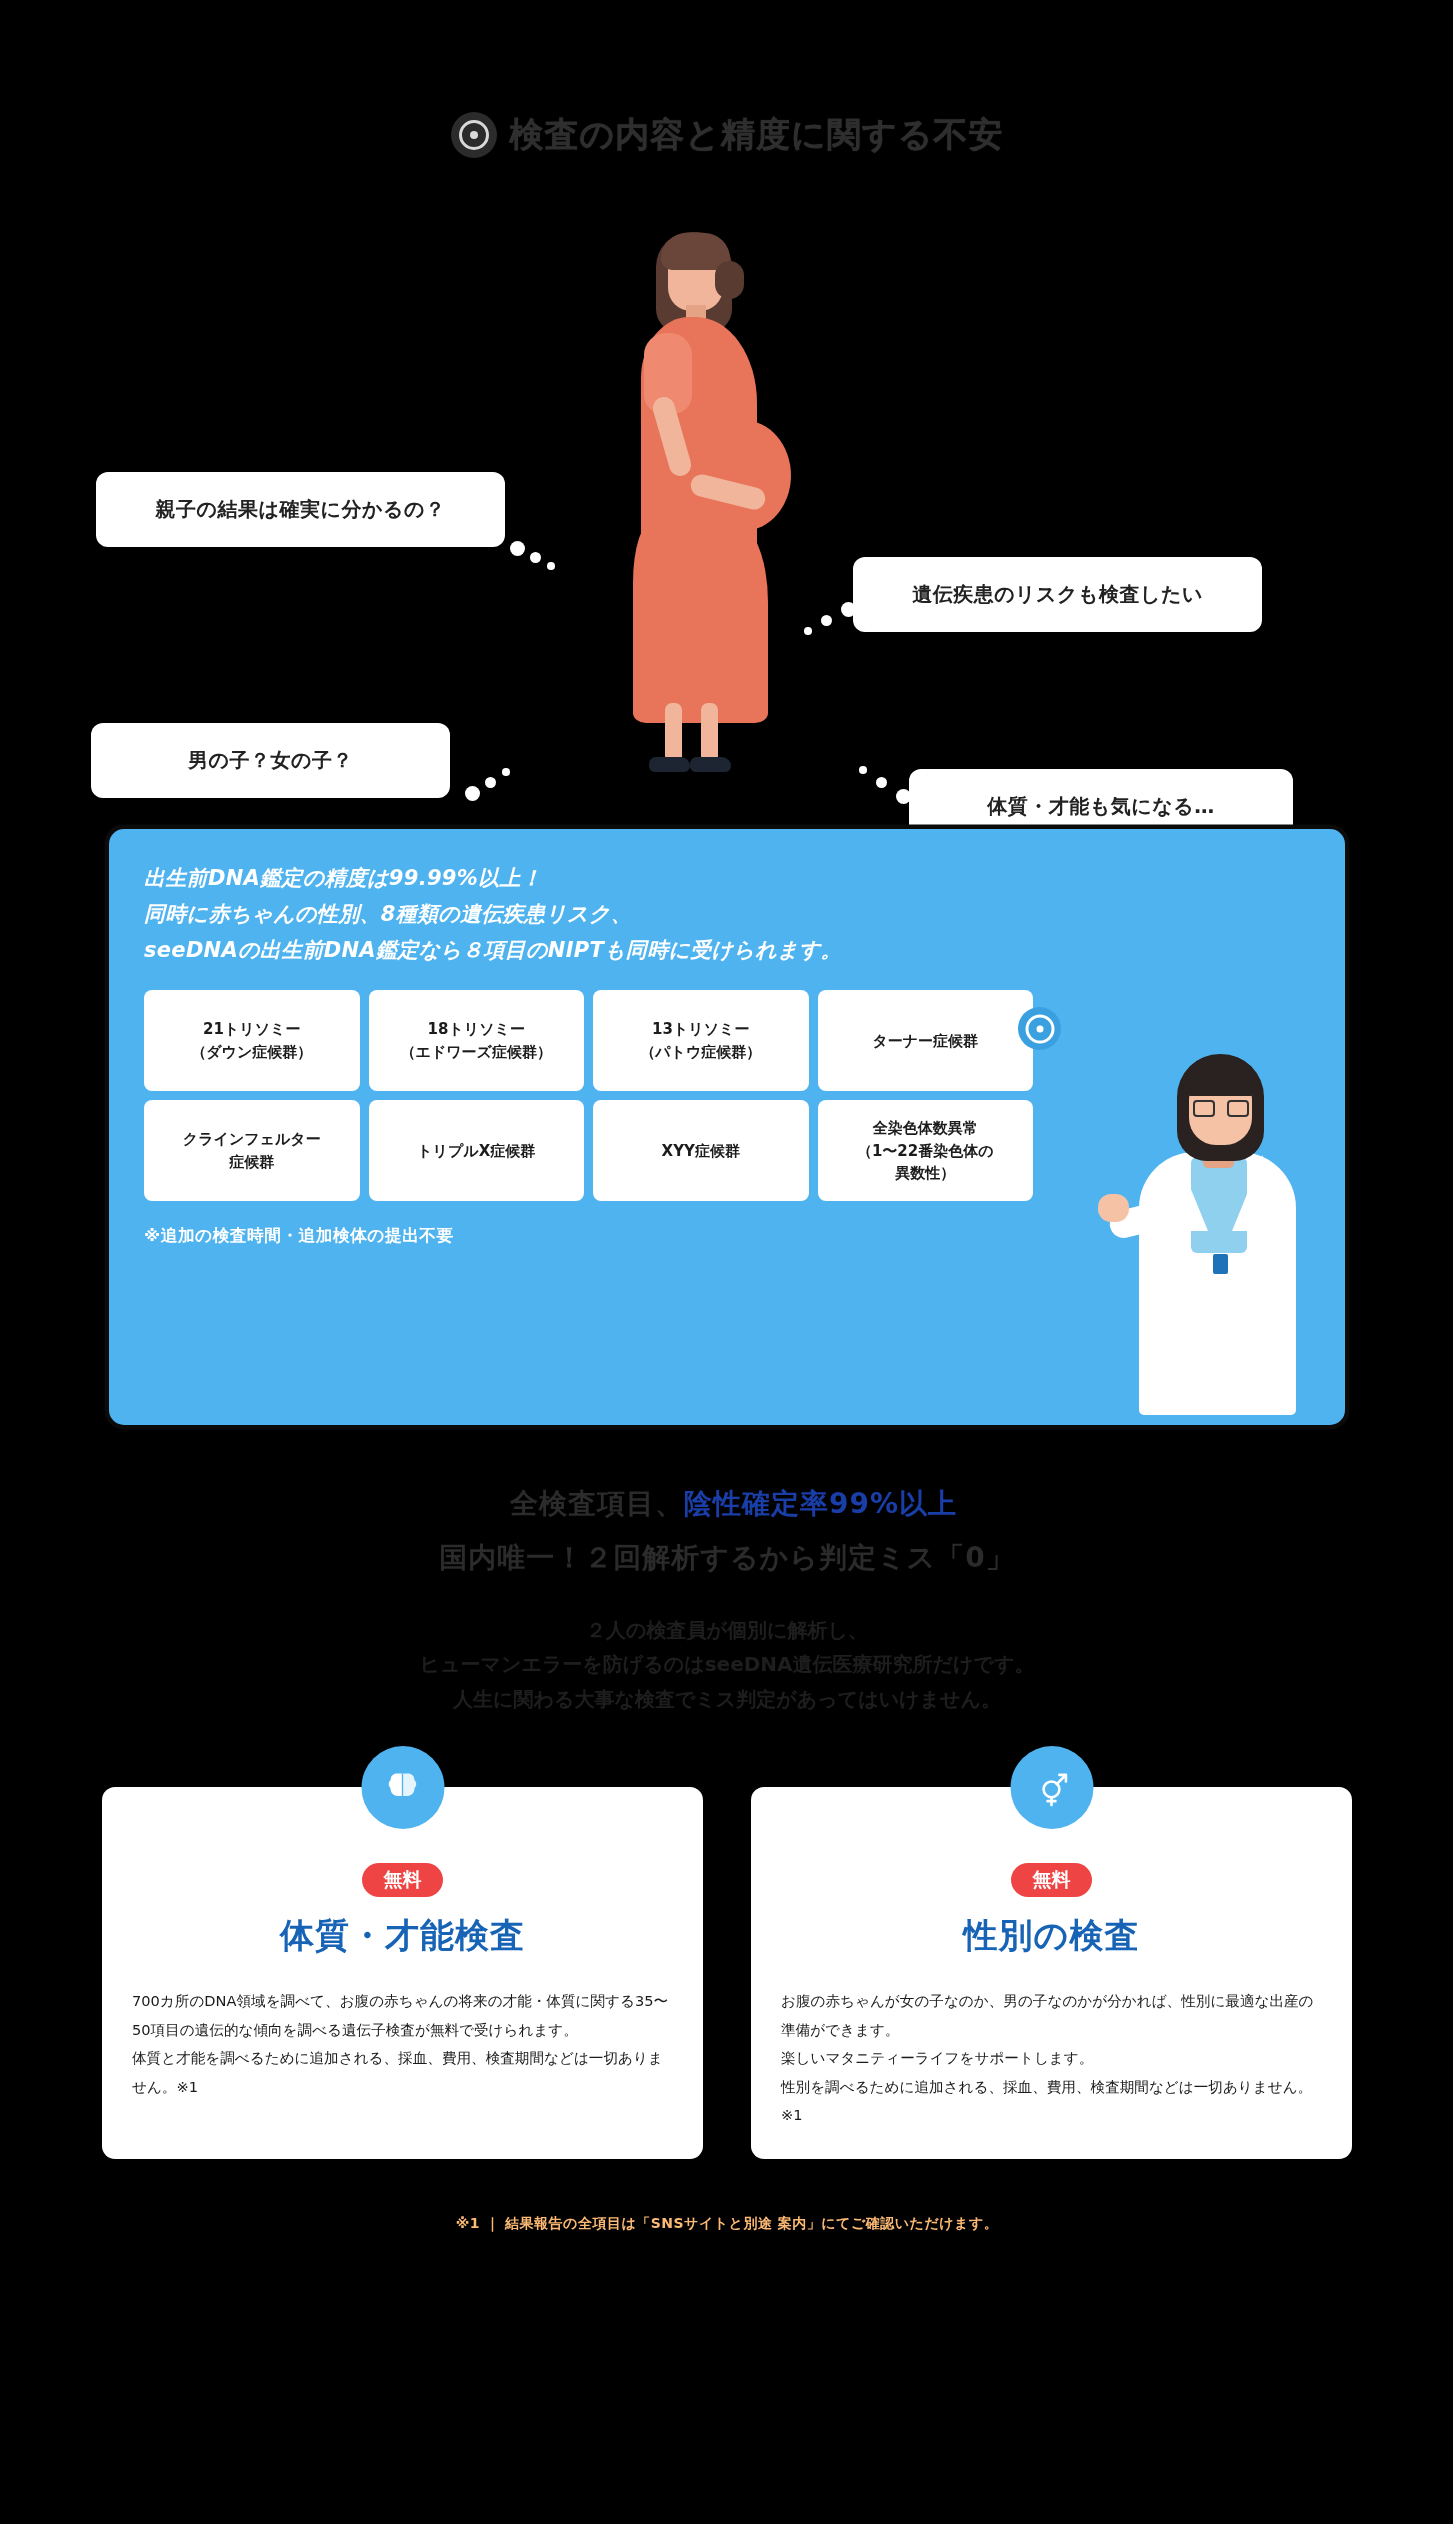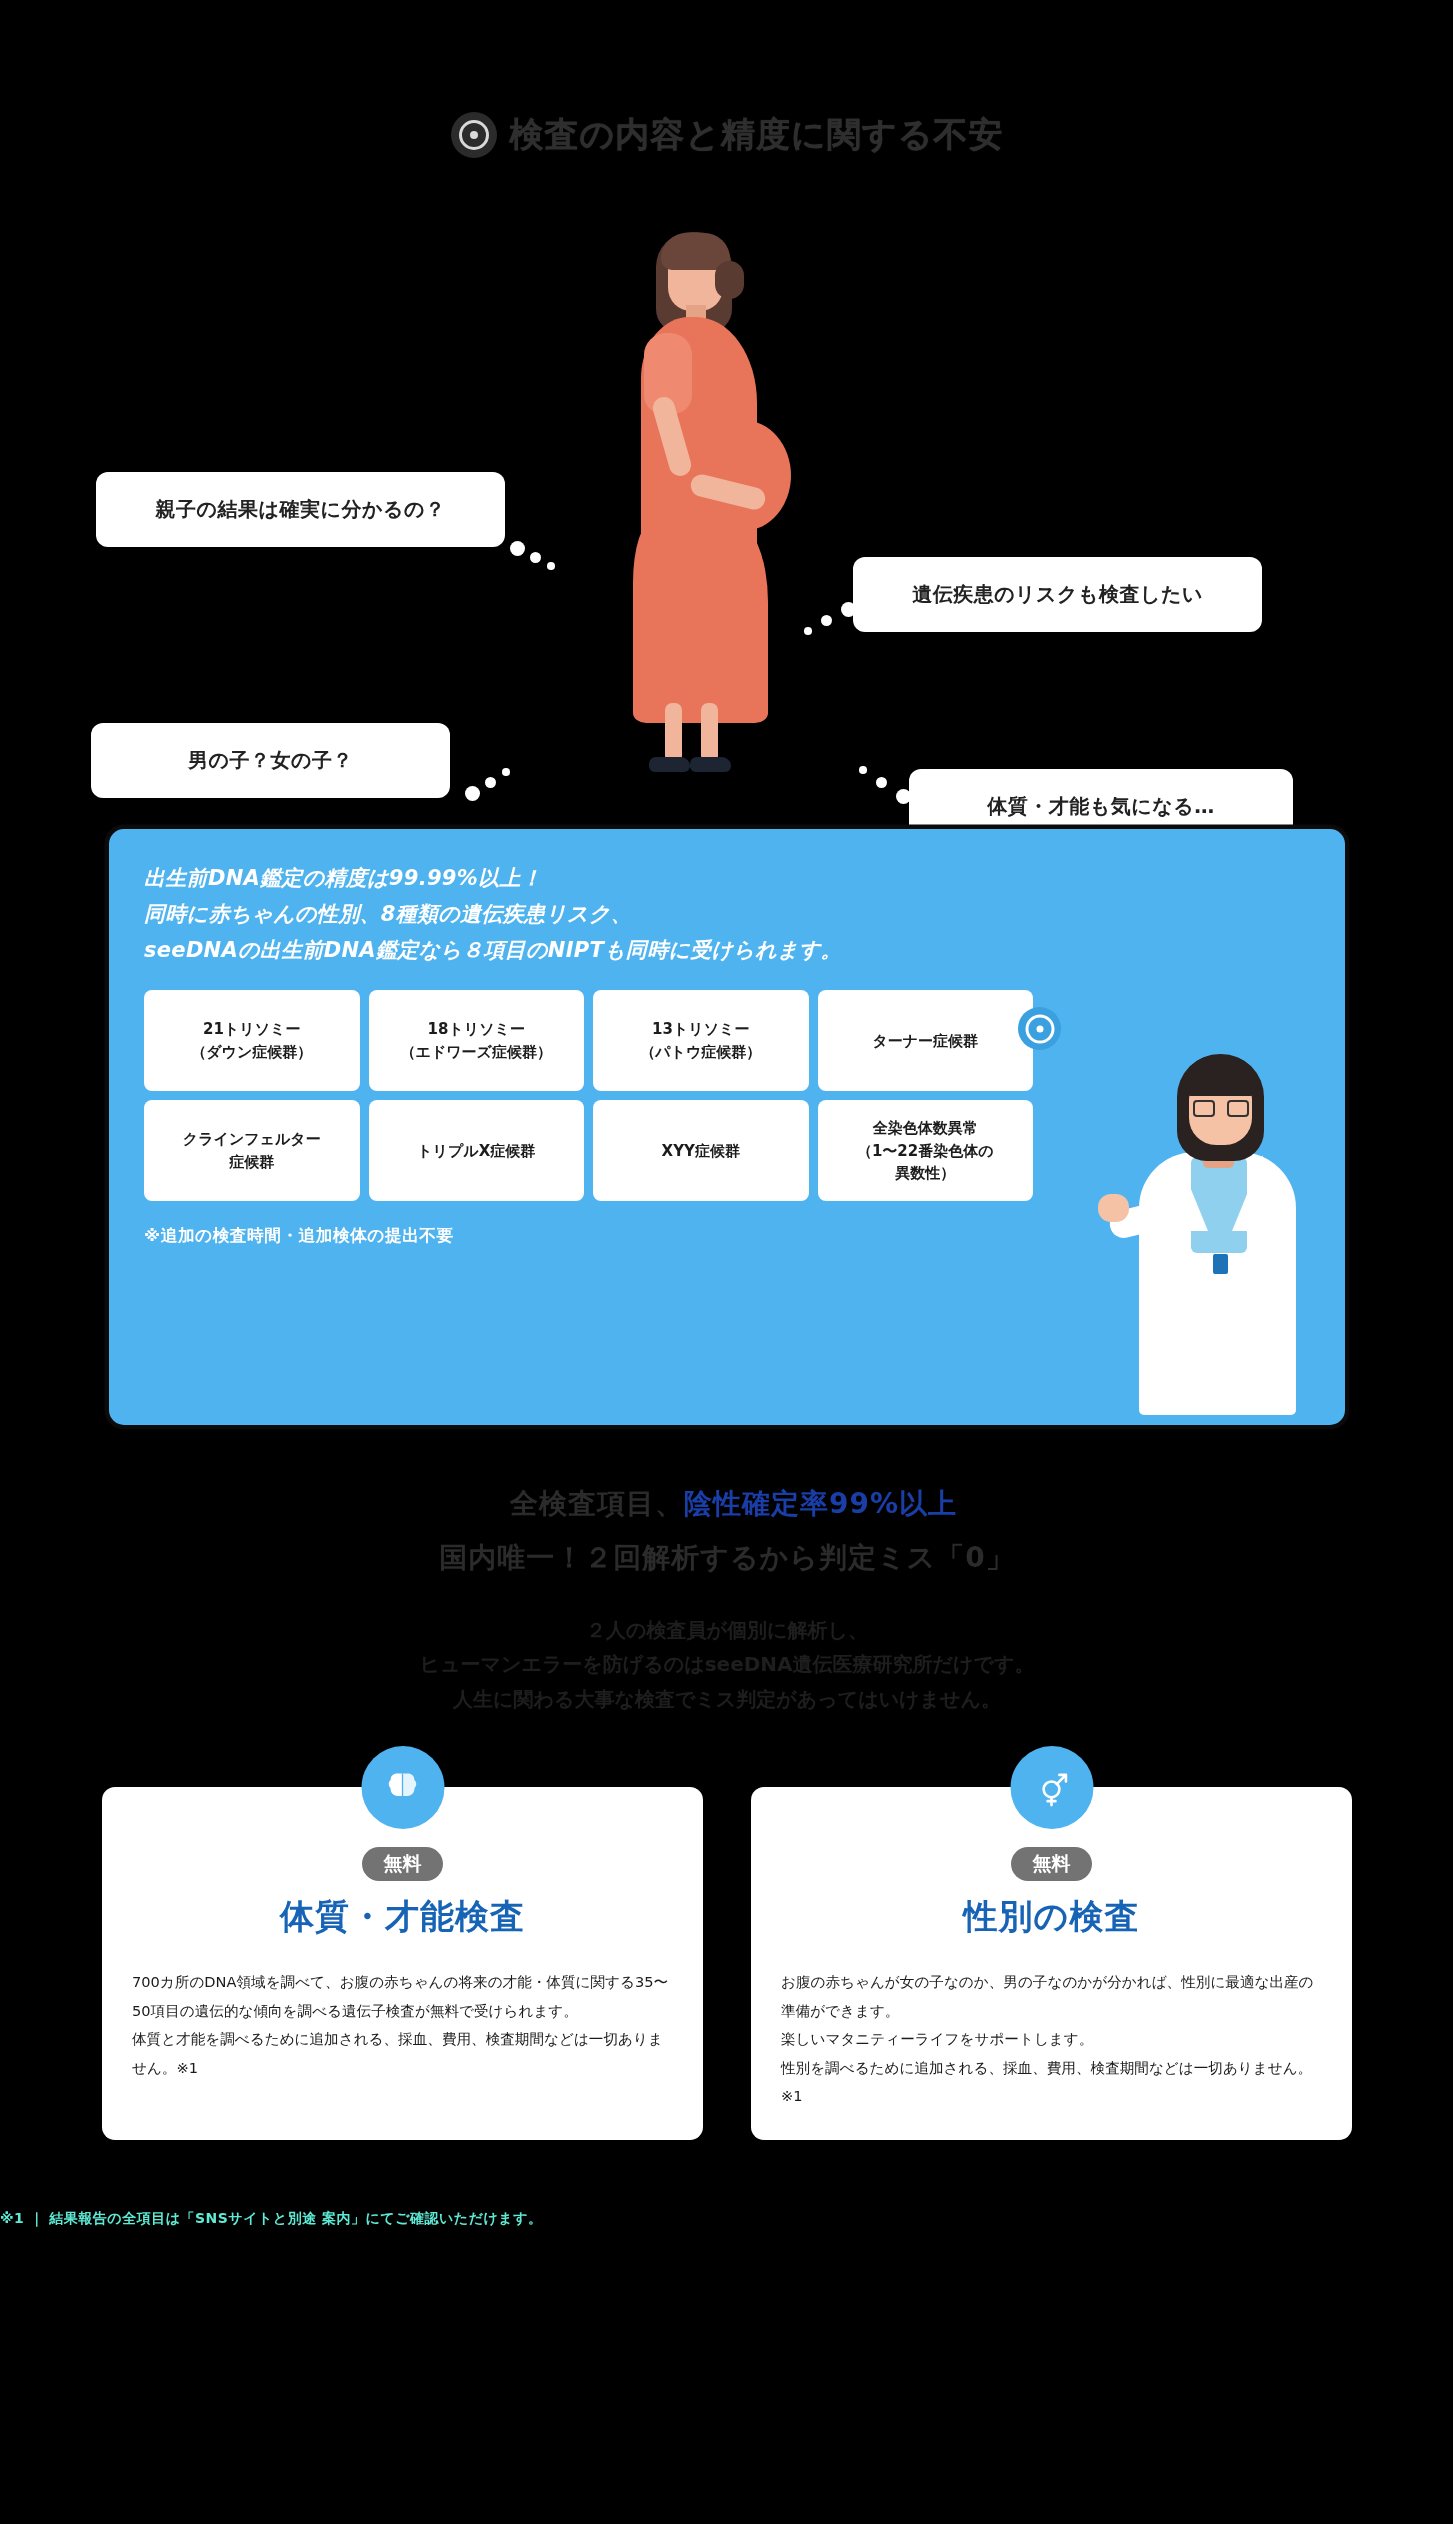--- a/index.html
+++ b/index.html
@@ -378,23 +378,23 @@
     position: absolute;
     top: -41px; left: 50%;
     transform: translateX(-50%);
     width: 83px; height: 83px;
     border-radius: 50%;
     background: #4fb3ef;
     display: flex; align-items: center; justify-content: center;
   }
   .fc-circle svg { width: 42px; height: 42px; }
   .fc-free {
-    margin: 0 auto;
+    margin: 16px auto;
     width: 81px; height: 34px;
-    background: #737373;
+    background: #ef4444;
     border-radius: 17px;
     color: #fff;
     font-size: 19px; font-weight: 700;
     display: flex; align-items: center; justify-content: center;
   }
   .fc-title {
     margin-top: 13px;
     text-align: center;
     font-size: 34px;
     font-weight: 700;
@@ -403,26 +403,26 @@
   }
   .fc-body {
     margin-top: 28px;
     font-size: 14.6px;
     line-height: 1.95;
     color: #1b1b1b;
   }
 
   
   .footnote {
-    text-align: left;
-    margin-top: 70px;
+    text-align: center;
+    margin-top: 56px;
     padding-bottom: 61px;
     font-size: 14px;
     font-weight: 700;
-    color: #5eead4;
+    color: #fdba74;
     letter-spacing: 0.5px;
   }
 </style>
 </head>
 <body>
 
 <div class="page">
 
   <div class="section-head">
     <span class="target-icon"></span>

